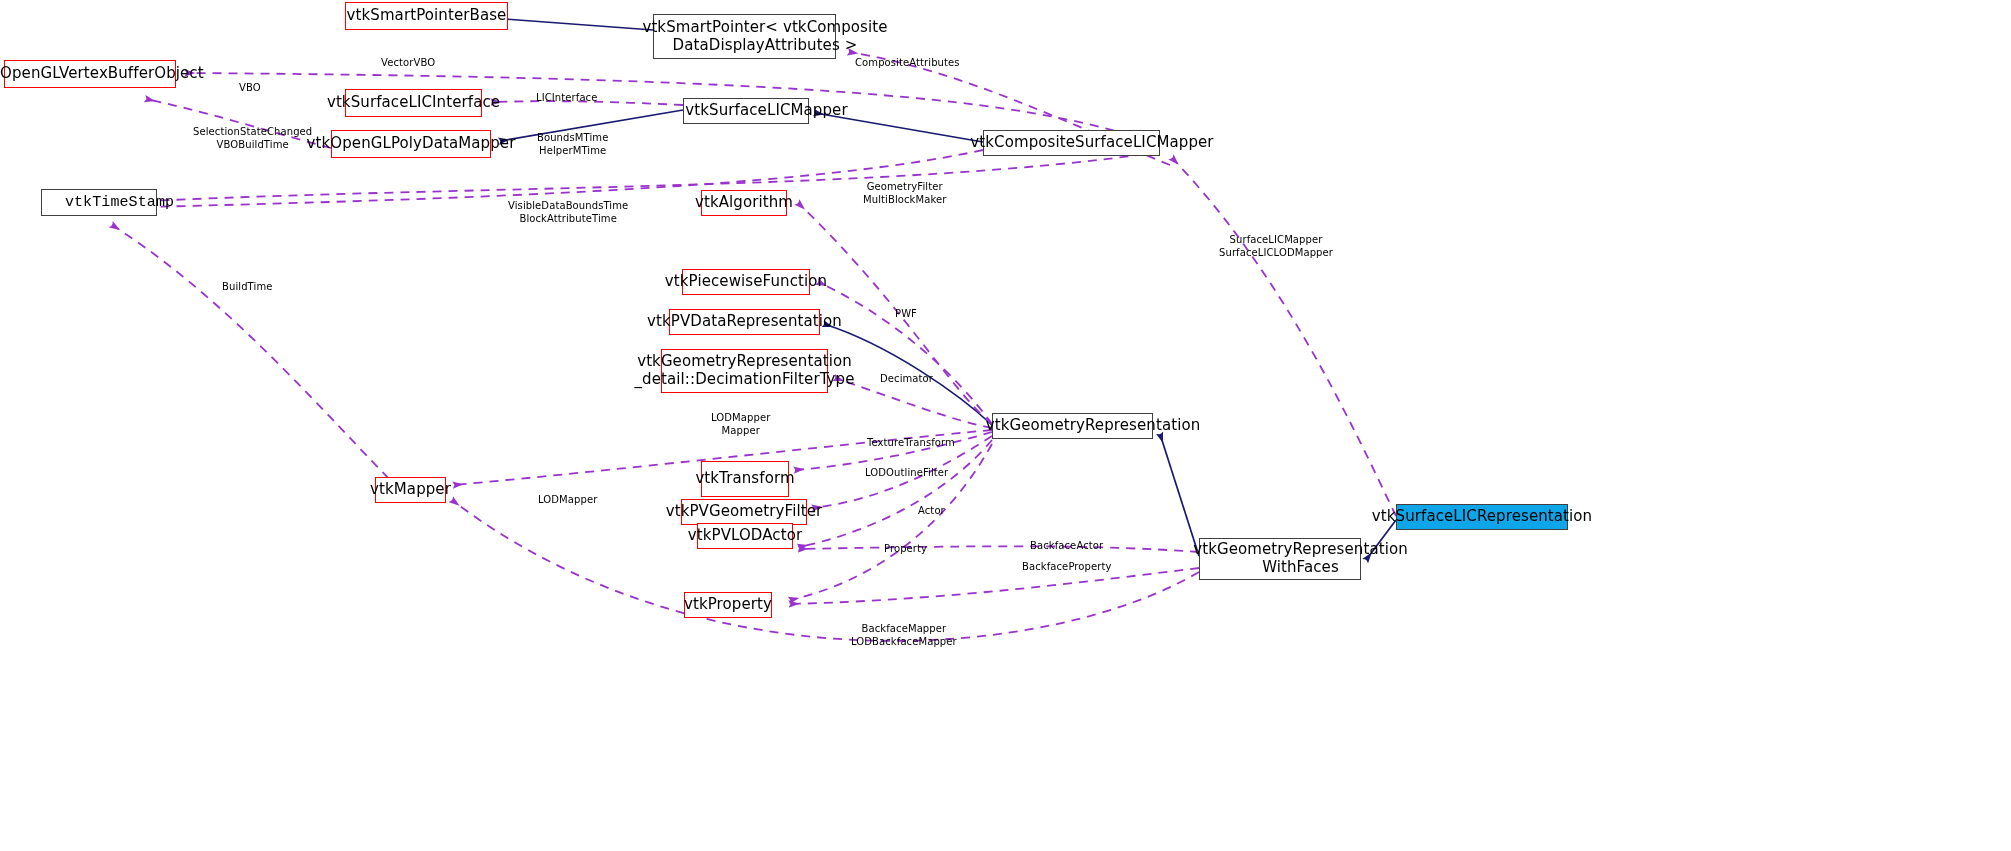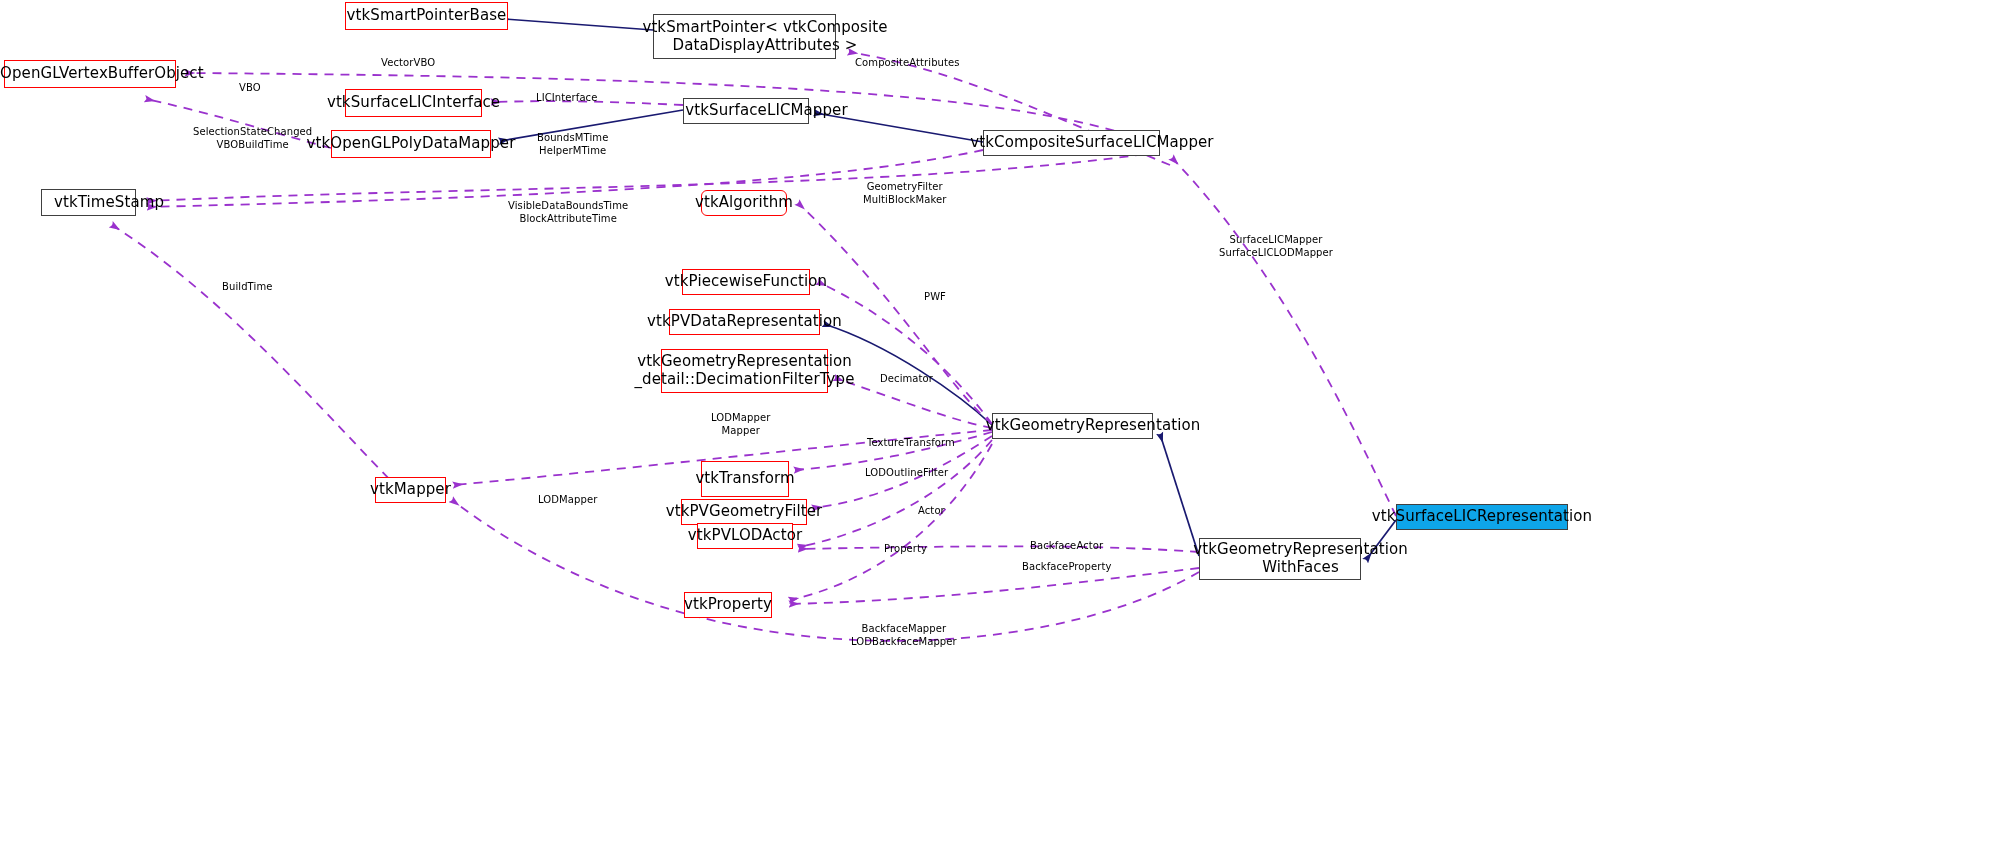--- a/index.html
+++ b/index.html
@@ -106,22 +106,22 @@
   </svg>
 
   <div class="node red" style="left:345px;top:2px;width:163px;height:28px;">vtkSmartPointerBase</div>
   <div class="node dark" style="left:653px;top:14px;width:183px;height:45px;">vtkSmartPointer&lt; vtkComposite
 DataDisplayAttributes &gt;</div>
   <div class="node red" style="left:4px;top:60px;width:172px;height:28px;">vtkOpenGLVertexBufferObject</div>
   <div class="node red" style="left:345px;top:89px;width:137px;height:28px;">vtkSurfaceLICInterface</div>
   <div class="node dark" style="left:683px;top:98px;width:126px;height:26px;">vtkSurfaceLICMapper</div>
   <div class="node red" style="left:331px;top:130px;width:160px;height:28px;">vtkOpenGLPolyDataMapper</div>
   <div class="node dark" style="left:983px;top:130px;width:177px;height:26px;">vtkCompositeSurfaceLICMapper</div>
-  <div class="node dark" style="left:41px;top:189px;width:95px;height:27px;">vtkTimeStamp</div>
-  <div class="node red" style="left:701px;top:190px;width:86px;height:26px;border-radius:6px;">vtkAlgorithm</div>
+  <div class="node dark" style="left:41px;top:189px;width:116px;height:27px;font-family:Liberation Mono, monospace;">vtkTimeStamp</div>
+  <div class="node red" style="left:701px;top:190px;width:86px;height:26px;">vtkAlgorithm</div>
   <div class="node red" style="left:682px;top:269px;width:128px;height:26px;">vtkPiecewiseFunction</div>
   <div class="node red" style="left:669px;top:309px;width:151px;height:26px;">vtkPVDataRepresentation</div>
   <div class="node red" style="left:661px;top:349px;width:167px;height:44px;">vtkGeometryRepresentation
 _detail::DecimationFilterType</div>
   <div class="node dark" style="left:992px;top:413px;width:161px;height:26px;">vtkGeometryRepresentation</div>
   <div class="node red" style="left:375px;top:477px;width:71px;height:26px;">vtkMapper</div>
   <div class="node red" style="left:701px;top:461px;width:88px;height:36px;">vtkTransform</div>
   <div class="node red" style="left:681px;top:499px;width:126px;height:26px;">vtkPVGeometryFilter</div>
   <div class="node red" style="left:697px;top:523px;width:96px;height:26px;">vtkPVLODActor</div>
   <div class="node red" style="left:684px;top:592px;width:88px;height:26px;">vtkProperty</div>
@@ -137,21 +137,21 @@
 VBOBuildTime</div>
   <div class="edge-label" style="left:537px;top:132px;">BoundsMTime
 HelperMTime</div>
   <div class="edge-label" style="left:863px;top:181px;">GeometryFilter
 MultiBlockMaker</div>
   <div class="edge-label" style="left:508px;top:200px;">VisibleDataBoundsTime
 BlockAttributeTime</div>
   <div class="edge-label" style="left:1219px;top:234px;">SurfaceLICMapper
 SurfaceLICLODMapper</div>
   <div class="edge-label" style="left:222px;top:281px;">BuildTime</div>
-  <div class="edge-label" style="left:895px;top:291px;margin-left:29px;">PWF</div>
+  <div class="edge-label" style="left:895px;top:308px;">PWF</div>
   <div class="edge-label" style="left:880px;top:373px;">Decimator</div>
   <div class="edge-label" style="left:711px;top:412px;">LODMapper
 Mapper</div>
   <div class="edge-label" style="left:867px;top:437px;">TextureTransform</div>
   <div class="edge-label" style="left:865px;top:467px;">LODOutlineFilter</div>
   <div class="edge-label" style="left:538px;top:494px;">LODMapper</div>
   <div class="edge-label" style="left:918px;top:505px;">Actor</div>
   <div class="edge-label" style="left:1030px;top:540px;">BackfaceActor</div>
   <div class="edge-label" style="left:884px;top:543px;">Property</div>
   <div class="edge-label" style="left:1022px;top:561px;">BackfaceProperty</div>

